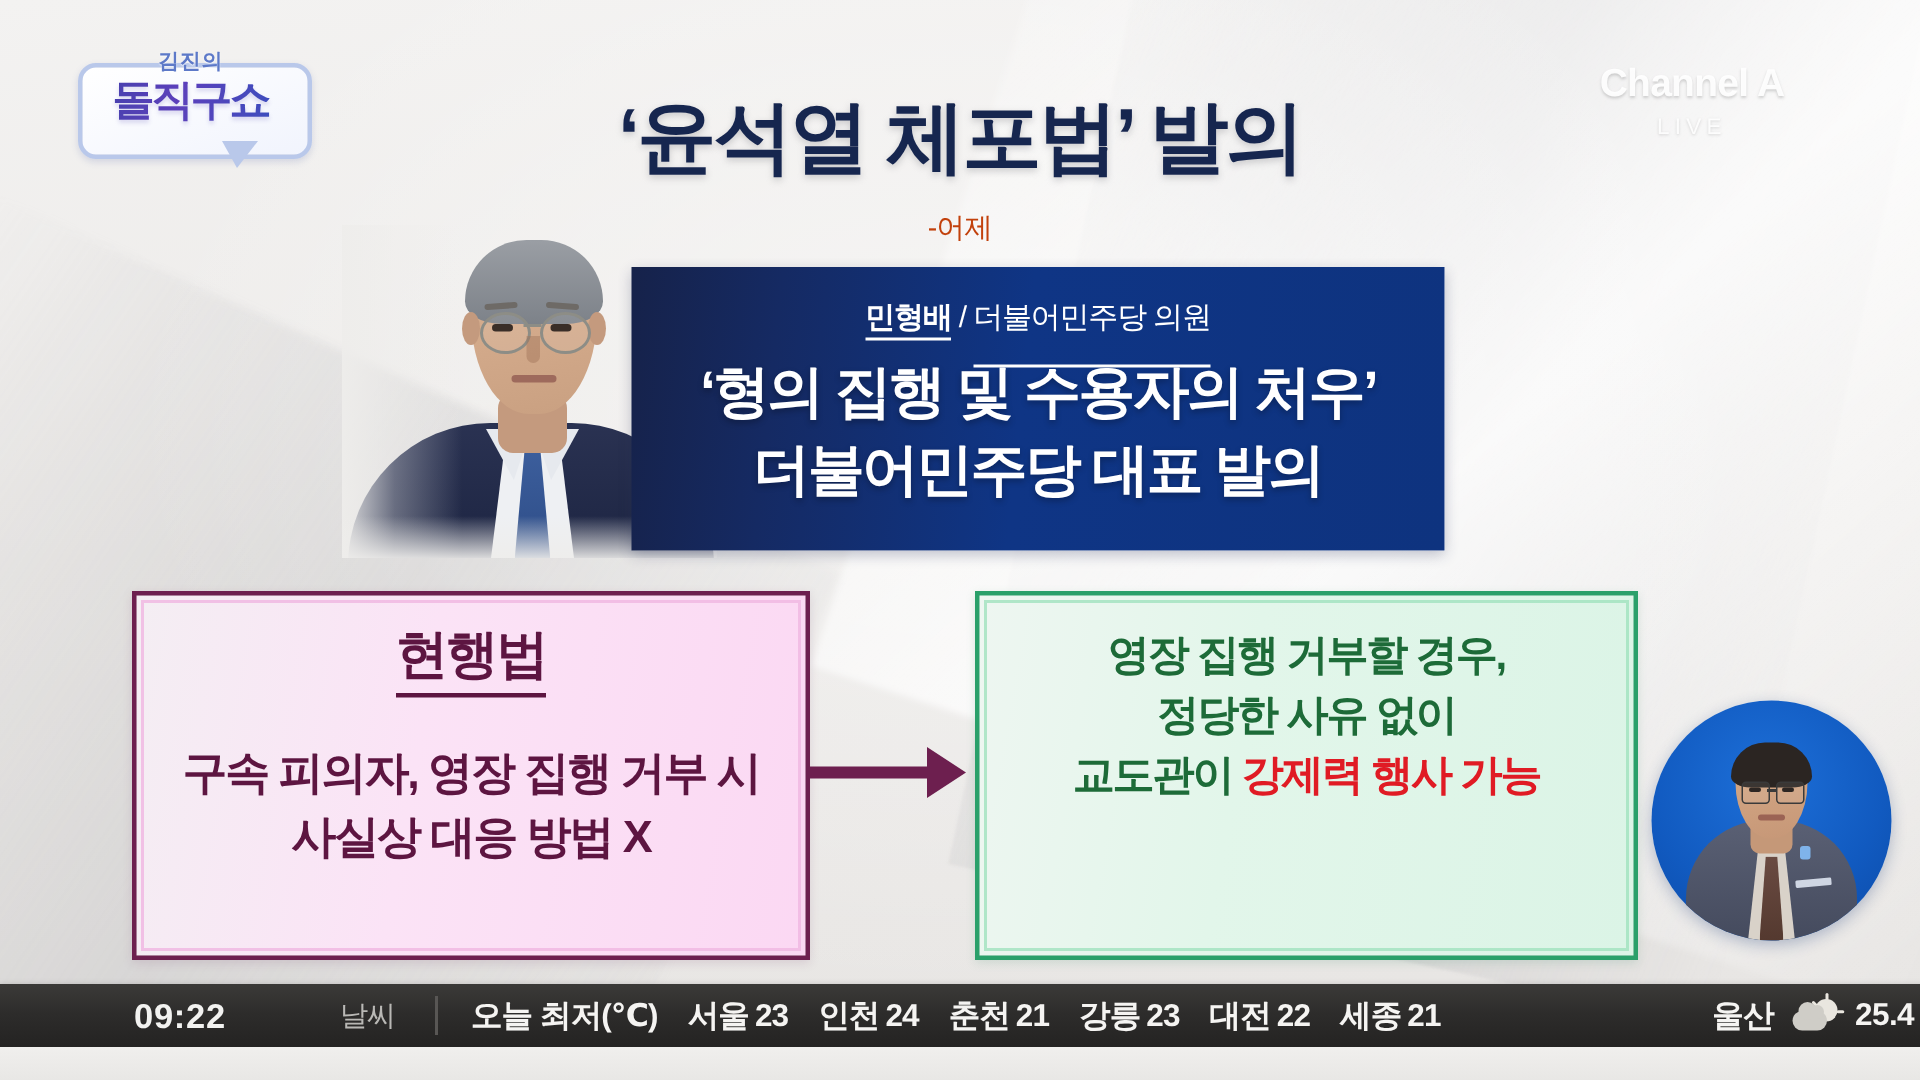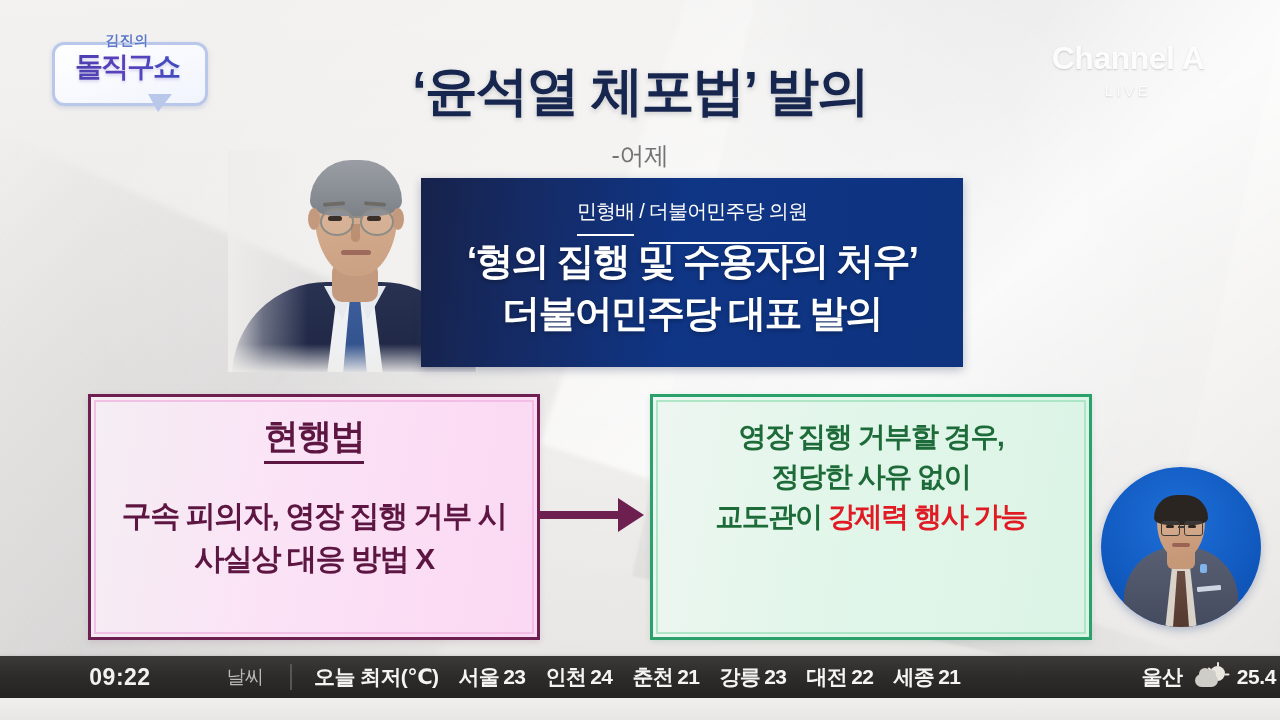--- a/index.html
+++ b/index.html
@@ -115,21 +115,21 @@
 
   
   .channel-logo {
     position: absolute;
     right: 52px;
     top: 40px;
     text-align: center;
     width: 200px;
   }
   .channel-name {
-    font-size: 32px;
+    font-size: 26px;
     font-weight: bold;
     letter-spacing: -0.5px;
     color: rgba(255,255,255,0.93);
     text-shadow: 0 1px 2px rgba(130,130,130,0.35);
   }
   .channel-live {
     margin-top: 5px;
     font-size: 15px;
     letter-spacing: 3.5px;
     color: rgba(255,255,255,0.88);
@@ -146,22 +146,22 @@
     font-weight: bold;
     letter-spacing: -2px;
     color: #16264f;
     text-shadow: 0 2px 5px rgba(150,150,155,0.45);
   }
   .headline-sub {
     position: absolute;
     left: 0; right: 0;
     top: 139px;
     text-align: center;
-    font-size: 25px;
-    color: #737373;
+    font-size: 19px;
+    color: #c2410c;
     letter-spacing: -0.5px;
   }
 
   
   .photo-wrap {
     position: absolute;
     left: 228px;
     top: 150px;
     width: 250px;
     height: 222px;
@@ -273,23 +273,23 @@
   }
   .quote-speaker {
     position: absolute;
     top: 20px; left: 0; right: 0;
     text-align: center;
     font-size: 20px;
     color: #ffffff;
     letter-spacing: -0.8px;
   }
   .quote-speaker .sp-name {
-    font-weight: normal;
+    font-weight: bold;
     border-bottom: 2px solid #ffffff;
-    padding-bottom: 12px;
+    padding-bottom: 2px;
   }
   .quote-speaker .sp-role {
     border-bottom: 2px solid #ffffff;
     padding-bottom: 20px;
   }
   .quote-line {
     position: absolute;
     left: 0; right: 0;
     text-align: center;
     color: #ffffff;

